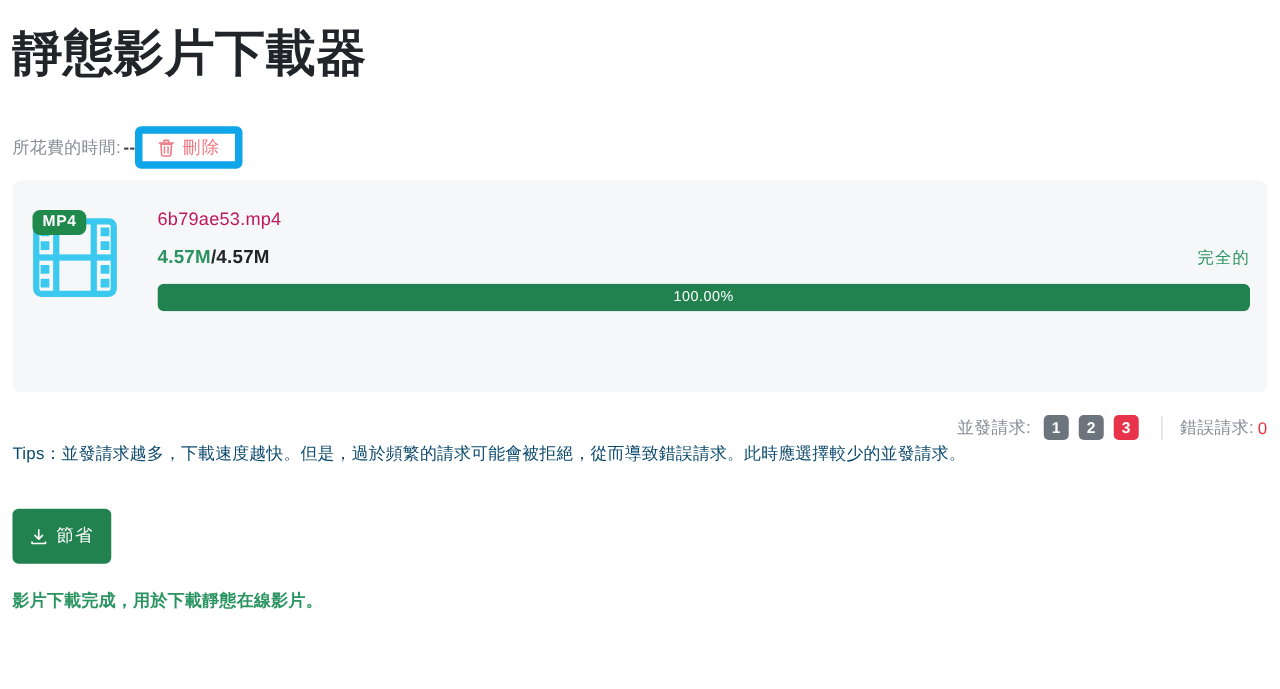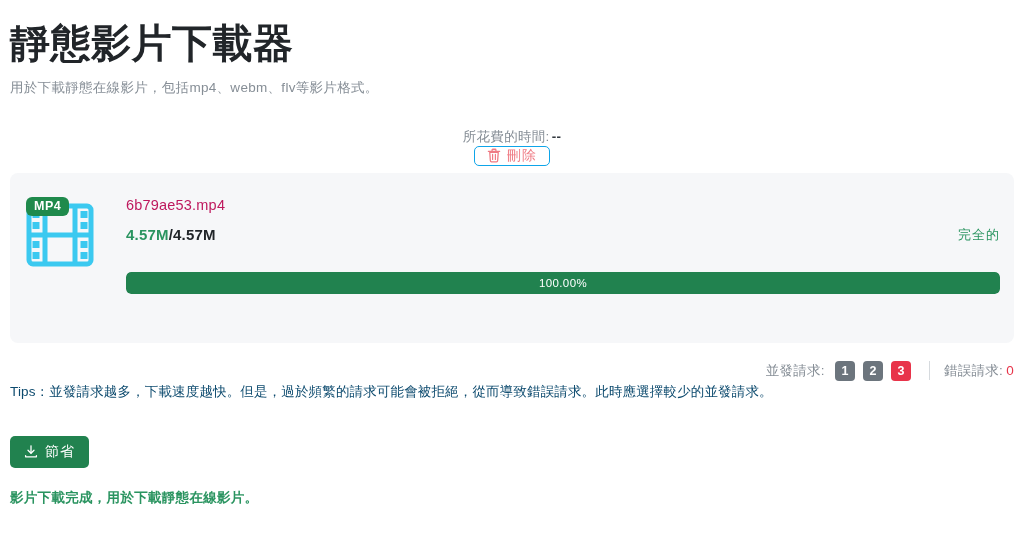--- a/index.html
+++ b/index.html
@@ -38,43 +38,42 @@
     font-size: 13.5px;
     line-height: 1.3;
     color: #868e96;
     letter-spacing: 0.3px;
   }
 
   
   .meta-row {
     display: flex;
     align-items: center;
-    justify-content: center;
+    justify-content: flex-start;
     margin-top: 32px;
     height: 36px;
-    flex-direction: column;
   }
   .elapsed {
     font-size: 13.5px;
     color: #868e96;
     letter-spacing: 0.3px;
   }
   .elapsed .value {
     color: #343a40;
     font-weight: bold;
     margin-left: 2px;
   }
   .delete-button {
     display: inline-flex;
     align-items: center;
     gap: 6px;
     box-sizing: border-box;
     height: 34px;
     padding: 0 12px;
-    border: 1px solid #0ea5e9;
+    border: 6px solid #0ea5e9;
     border-radius: 5px;
     background: #ffffff;
     color: #ef7b84;
     font-size: 14px;
     font-family: inherit;
     letter-spacing: 1px;
     cursor: pointer;
   }
   .delete-button .trash-icon {
     display: inline-block;
@@ -158,21 +157,21 @@
     letter-spacing: 0.2px;
   }
   .file-status {
     font-size: 13px;
     color: #2a9460;
     letter-spacing: 1px;
     white-space: nowrap;
     padding-left: 16px;
   }
   .progress-track {
-    margin-top: 28px;
+    margin-top: 12px;
     height: 22px;
     border-radius: 5px;
     background: #e3e6e9;
     overflow: hidden;
   }
   .progress-fill {
     height: 100%;
     background: #21824f;
     border-radius: 5px;
     display: flex;
@@ -241,21 +240,21 @@
     line-height: 1.3;
   }
 
   
   .save-button {
     display: inline-flex;
     align-items: center;
     gap: 7px;
     box-sizing: border-box;
     margin-top: 22px;
-    height: 32px;
+    height: 44px;
     padding: 0 14px;
     border: none;
     border-radius: 5px;
     background: #21824f;
     color: #ffffff;
     font-size: 14px;
     font-family: inherit;
     letter-spacing: 1px;
     cursor: pointer;
   }
@@ -274,21 +273,20 @@
     color: #2a9460;
     letter-spacing: 0.3px;
   }
 </style>
 </head>
 <body>
 
 <div class="page">
 
   <h1 class="page-title">靜態影片下載器</h1>
-  <p class="page-subtitle">用於下載靜態在線影片，包括mp4、webm、flv等影片格式。</p>
 
   <div class="meta-row">
     <div class="elapsed">
       <span>所花費的時間:</span><span class="value">--</span>
     </div>
     <button class="delete-button">
       <span class="trash-icon">
         <svg viewBox="0 0 14 15" width="14" height="15" aria-hidden="true">
           <path d="M1.4 3.4h11.2" stroke="#ef7b84" stroke-width="1.3" stroke-linecap="round" fill="none"></path>
           <path d="M5.1 3.2V1.9c0-.35.28-.63.63-.63h2.54c.35 0 .63.28.63.63v1.3" stroke="#ef7b84" stroke-width="1.3" fill="none" stroke-linejoin="round"></path>

